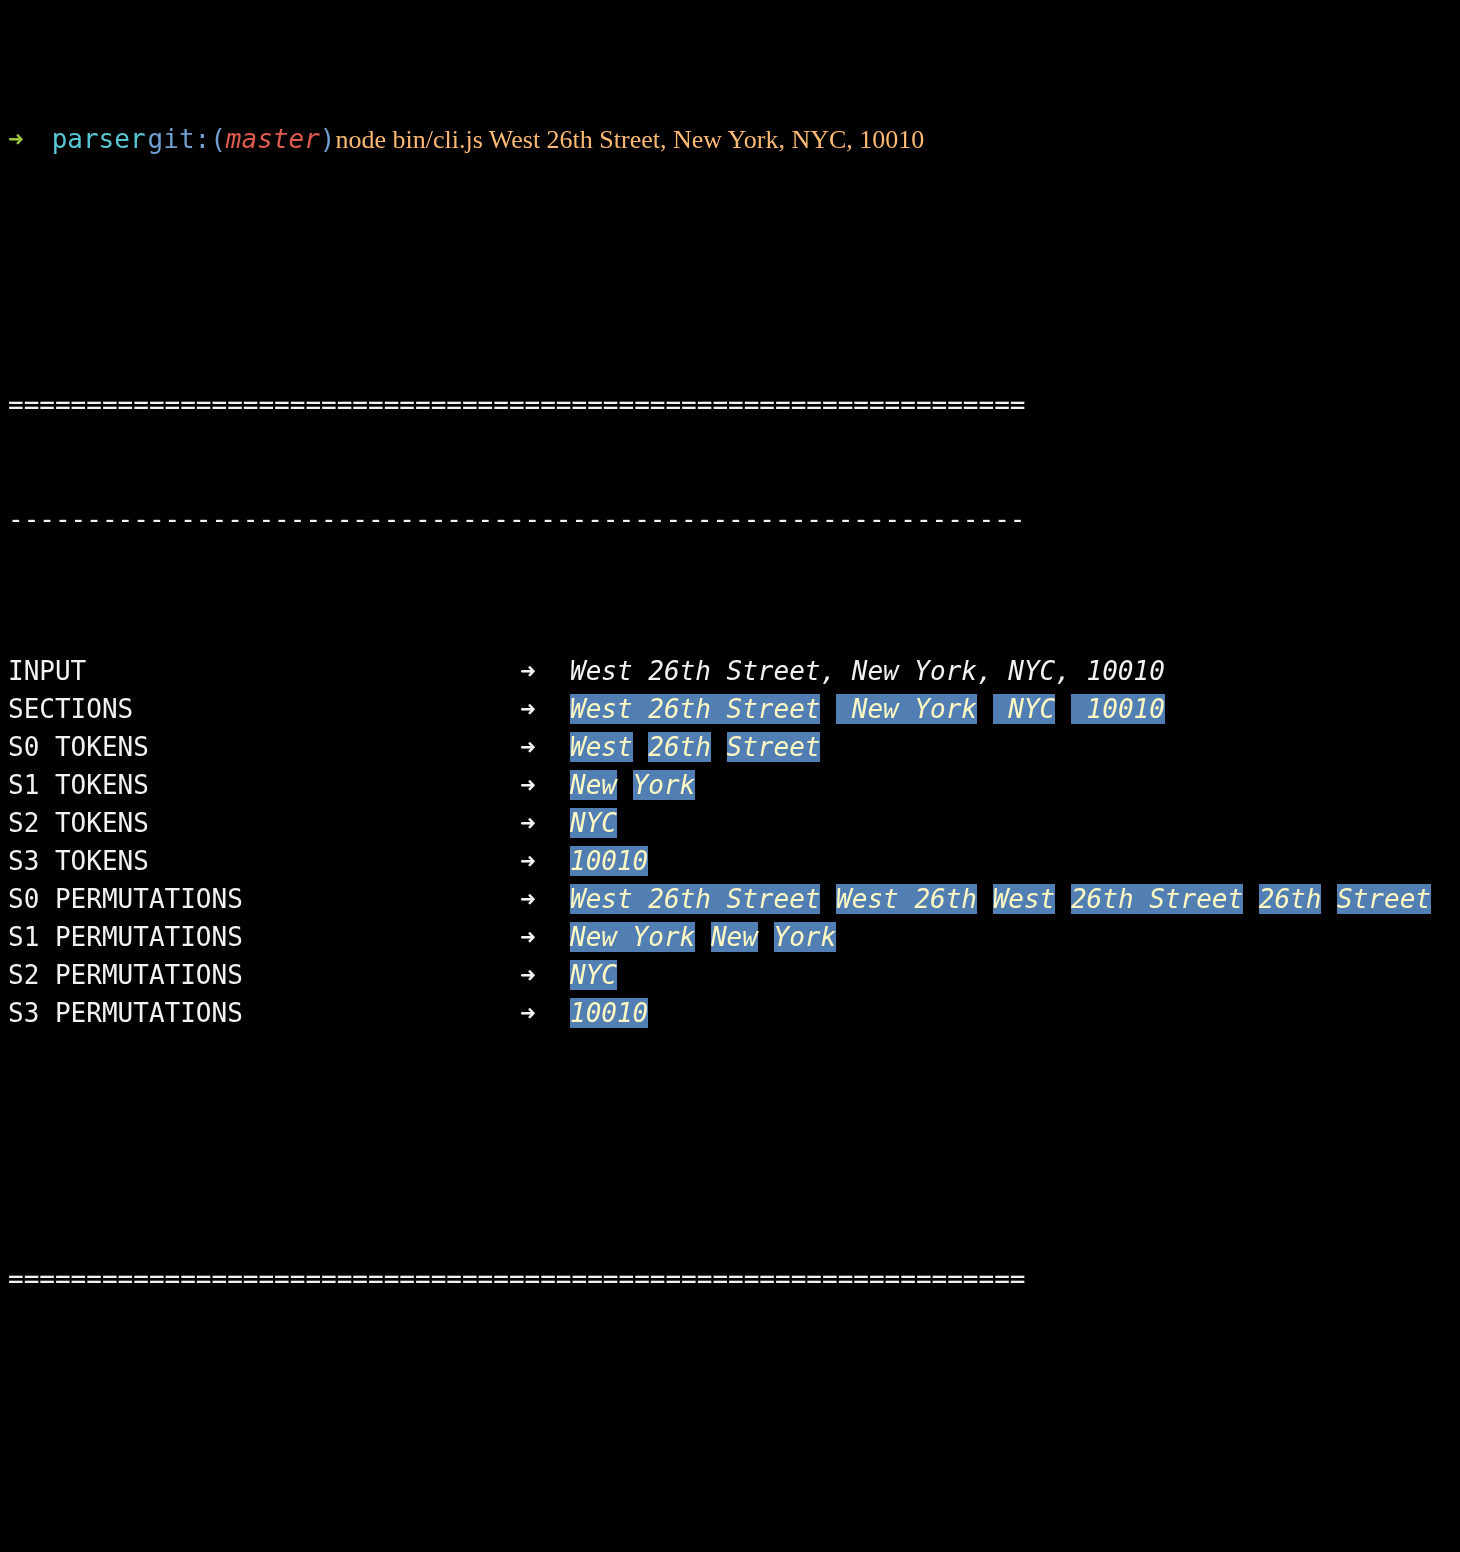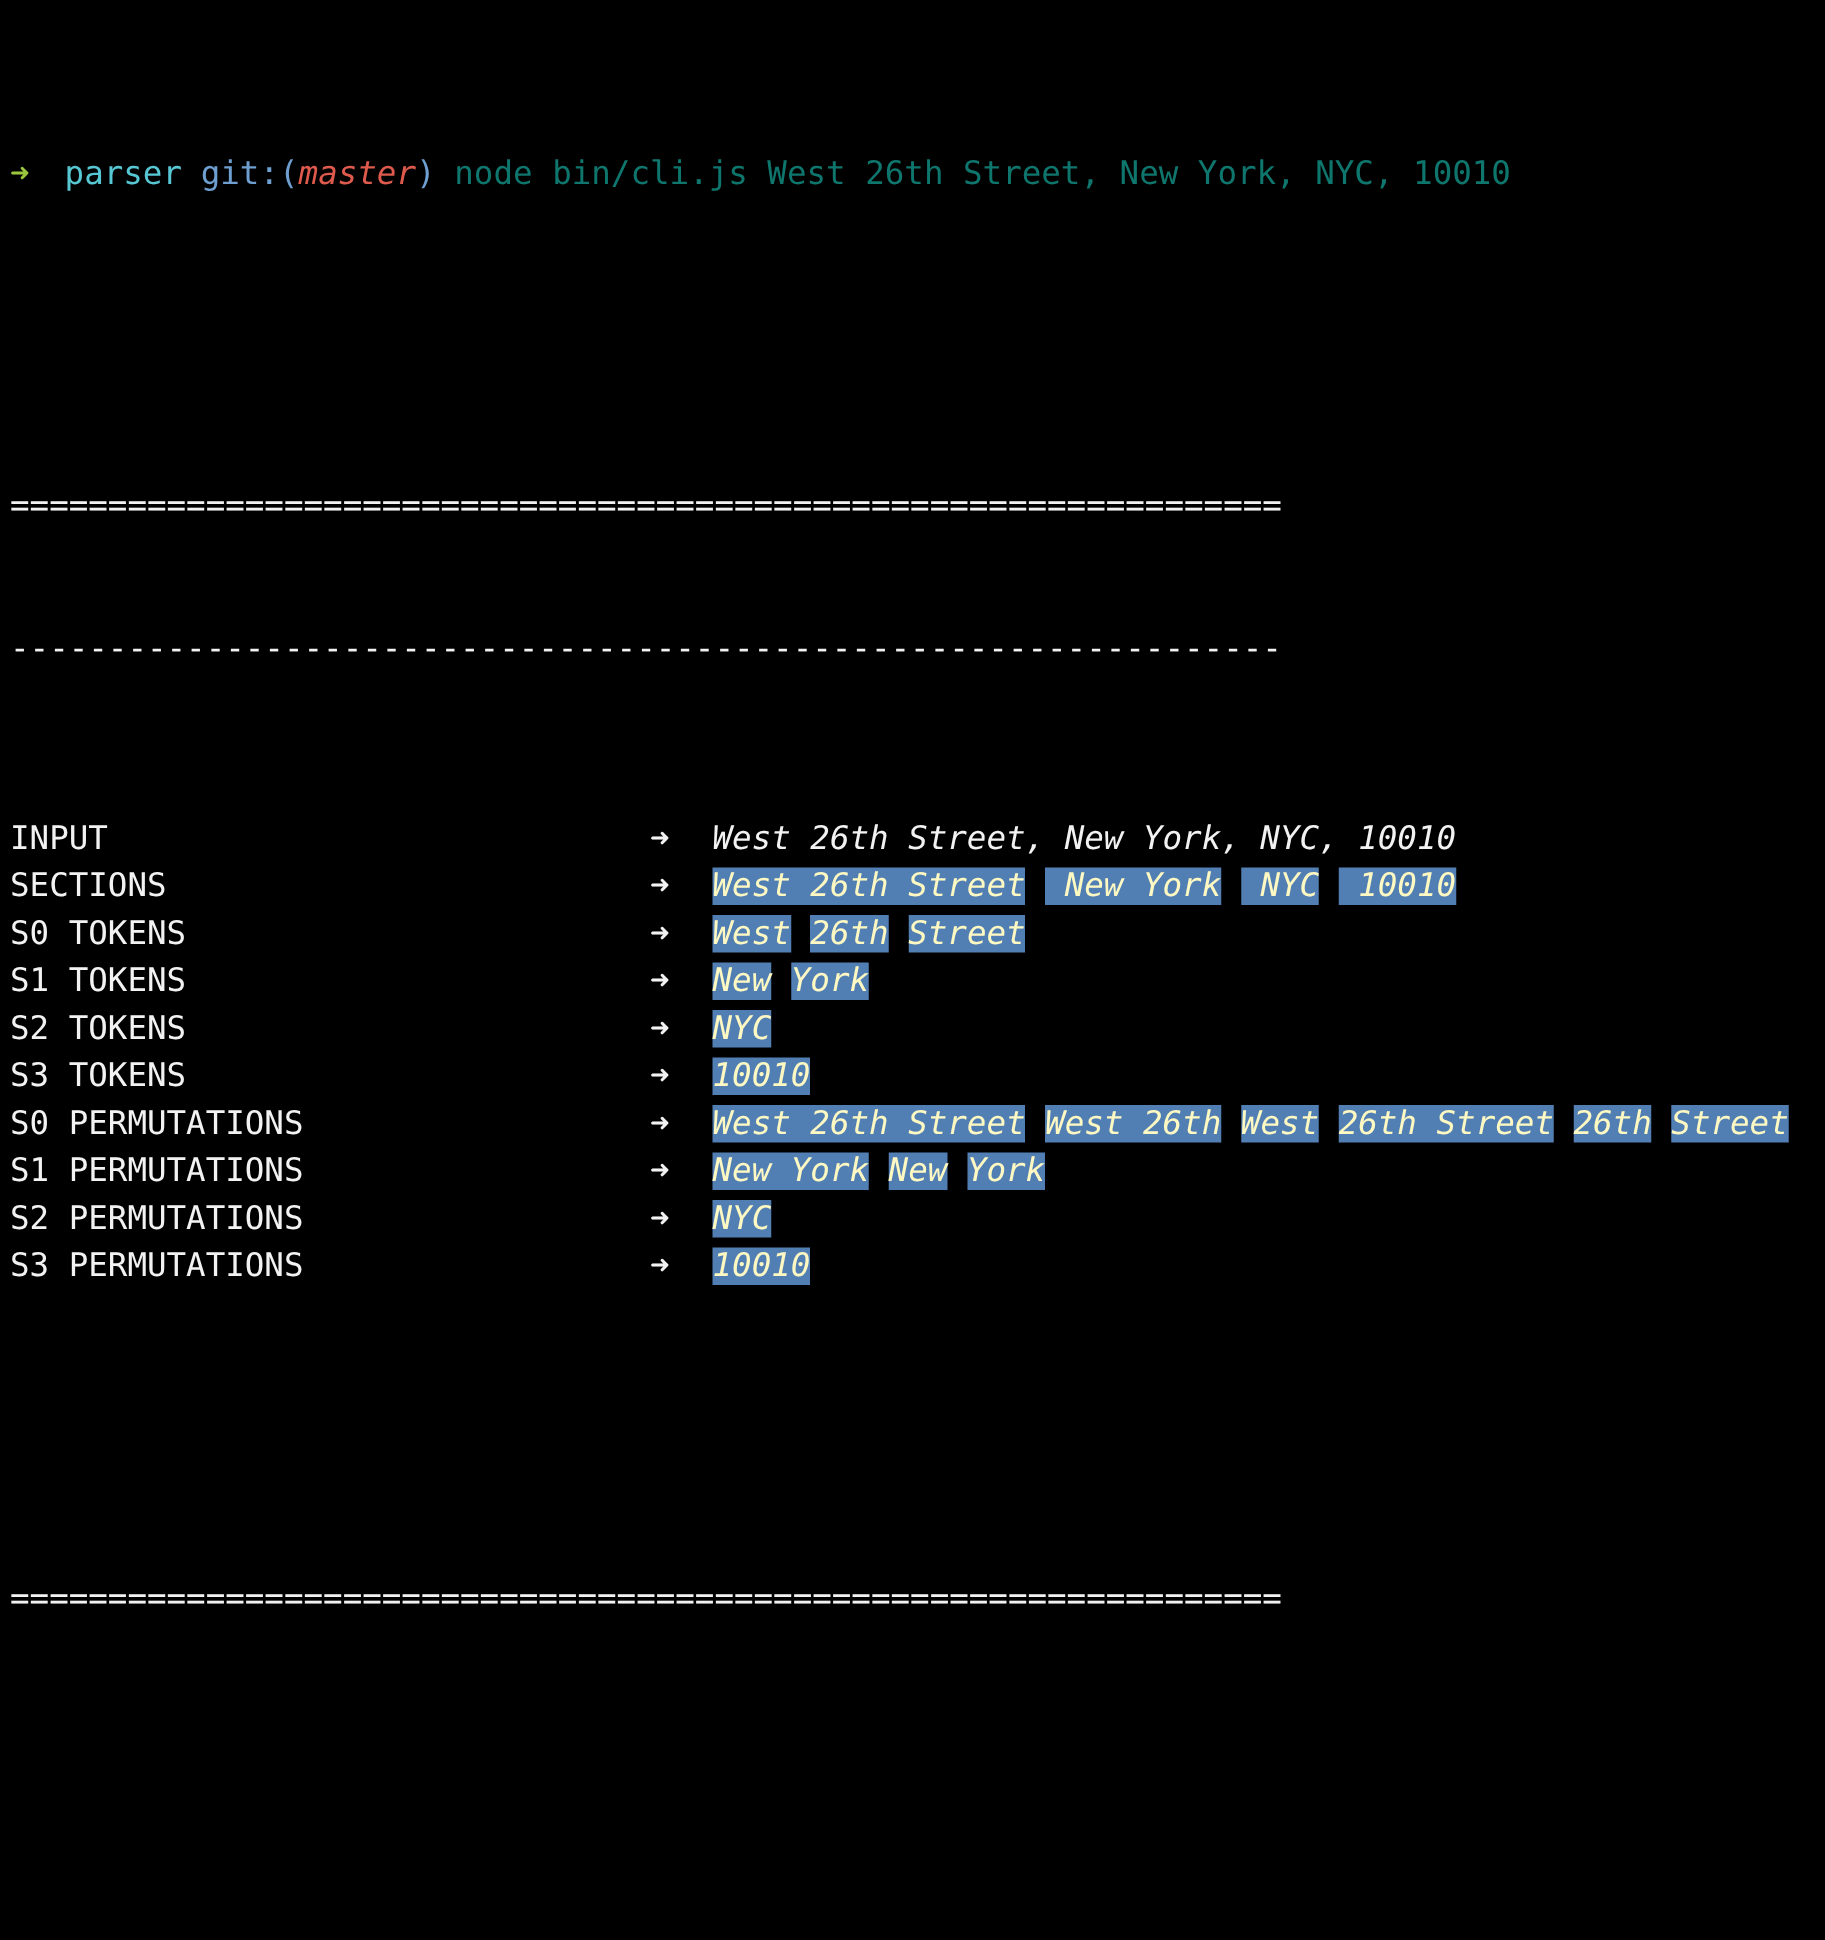--- a/index.html
+++ b/index.html
@@ -10,24 +10,24 @@
     padding:6px 0 0 8px;white-space:pre;
   }
   .line{height:38px;}
   .label{display:inline-block;width:512px;vertical-align:bottom;}
   .arrow{display:inline-block;width:50px;vertical-align:bottom;}
   .vals{white-space:pre;font-style:italic;}
   .hl{color:#fef9c3;}
   .hl-blue{background:var(--hl-blue);}
   .sep{letter-spacing:0;}
   .p-arrow{color:var(--prompt-arrow);margin-right:28px;}
-  .p-dir{color:var(--prompt-dir);margin-right:15px;}
+  .p-dir{color:var(--prompt-dir);margin-right:2px;}
   .p-git{color:var(--prompt-git);}
   .p-branch{color:var(--prompt-branch);font-style:italic;}
-  .p-cmd{color:#0f766e;margin-left:15px;}
+  .p-cmd{color:#fdba74;font-family:Liberation Serif, serif;}
 </style>
 </head>
 <body>
 
 <div class="terminal">
 
   <div class="line"><span class="p-arrow">➜</span><span class="p-dir">parser</span><span class="p-git">git:(</span><span class="p-branch">master</span><span class="p-git">)</span><span class="p-cmd">node bin/cli.js West 26th Street, New York, NYC, 10010</span></div>
 
   <div class="line"></div>
   <div class="line sep">=================================================================</div>

